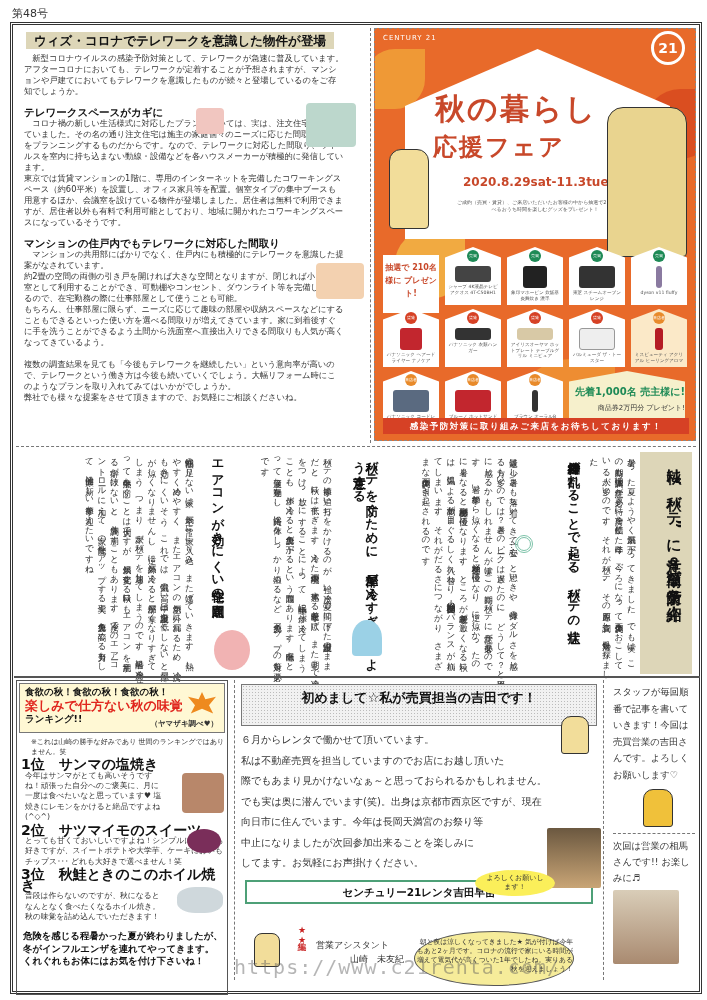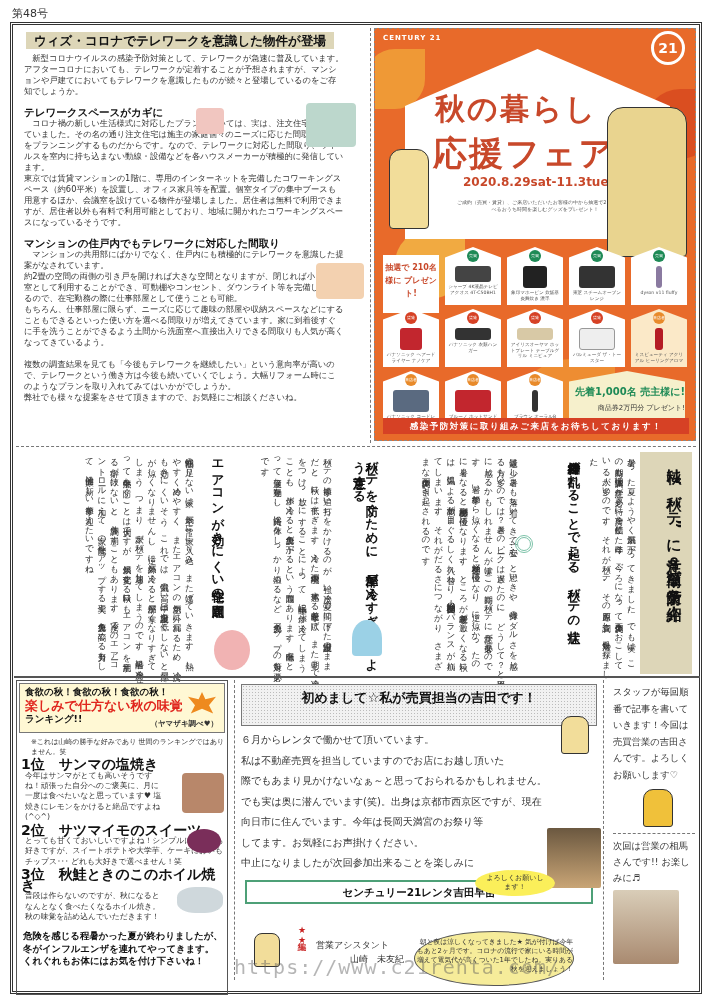--- a/index.html
+++ b/index.html
@@ -11,24 +11,24 @@
 .art1 .banner{background:#ddd6b8;display:inline-block;padding:3px 8px;font-weight:bold;font-size:12.5px;margin:4px 0 4px 10px;color:#111}
 .art1 p{margin:0 24px 0 8px;text-indent:1em}
 .art1 p.ni{text-indent:0}
 .art1 h3{font-size:10.5px;font-weight:bold;margin:10px 8px 0 8px;color:#111}
 .art1 .gap{height:11px}
 .ill{position:absolute;border-radius:4px}
 
 .ad{position:absolute;left:374px;top:28px;width:322px;height:413px;background:#e86a2a;overflow:hidden;border:1px dashed #888}
 .ad .leaf{position:absolute;border-radius:50% 0 50% 0;opacity:.75}
 .ad .house{position:absolute;left:30px;top:20px;width:265px;height:190px;background:#fff;clip-path:polygon(50% 0,100% 30%,100% 100%,0 100%,0 30%)}
-.ad .c21{position:absolute;left:8px;top:5px;color:#fff;font-size:7px;font-weight:bold;letter-spacing:1px}
+.ad .c21{position:absolute;left:8px;top:5px;color:#fff;font-size:7px;font-weight:normal;letter-spacing:1px}
 .ad .c21logo{position:absolute;right:10px;top:2px;width:34px;height:34px;border-radius:50%;border:3px solid #fff;color:#fff;font-weight:bold;font-size:14px;text-align:center;line-height:28px}
 .ad .t1{position:absolute;left:60px;top:60px;font-size:30px;font-weight:bold;color:#c8482a;letter-spacing:2px}
-.ad .t2{position:absolute;left:58px;top:102px;font-size:34px;font-weight:bold;color:#c8482a;letter-spacing:2px}
+.ad .t2{position:absolute;left:58px;top:102px;font-size:24px;font-weight:bold;color:#c8482a;letter-spacing:2px}
 .ad .date{position:absolute;left:88px;top:146px;font-size:12px;font-weight:bold;color:#c8482a}
 .ad .sub{position:absolute;left:80px;top:170px;font-size:5px;color:#555;width:180px;text-align:center;line-height:7px}
 .ad .grid{position:absolute;left:8px;top:218px;width:306px}
 .ad .cell{position:absolute;width:56px;height:58px;background:#fff;clip-path:polygon(50% 0,100% 18%,100% 100%,0 100%,0 18%);font-size:4.6px;color:#555;text-align:center}
 .ad .cell .badge{width:12px;height:12px;border-radius:50%;margin:3px auto 0;color:#fff;font-size:4px;line-height:12px}
 .ad .cell .prod{width:36px;height:22px;margin:4px auto 2px;background:#555;border-radius:3px}
 .ad .cell .lbl{padding:0 2px;line-height:5.5px}
 .ad .lottery{position:absolute;left:0;top:8px;width:56px;height:58px;background:#fff;color:#c8482a;font-weight:bold;text-align:center;font-size:8px;line-height:13px;padding-top:6px}
 .ad .bonus{position:absolute;left:172px;top:162px;width:124px;height:58px;background:#f6f0cc;clip-path:polygon(50% 0,100% 18%,100% 100%,0 100%,0 18%);text-align:right}
 .ad .bonus .h{color:#1e8a56;font-weight:bold;font-size:10px;margin-top:14px}
@@ -219,22 +219,22 @@
 </div>
 
 <div class="intro">
   <div class="title">初めまして☆私が売買担当の吉田です！</div>
   <div class="body">
     <div>６月からレンタで働かせて頂いています。</div>
     <div>私は不動産売買を担当していますのでお店にお越し頂いた</div>
     <div>際でもあまり見かけないなぁ～と思っておられるかもしれません。</div>
     <div>でも実は奥に潜んでいます(笑)。出身は京都市西京区ですが、現在</div>
     <div>向日市に住んでいます。今年は長岡天満宮のお祭り等</div>
+    <div>中止になりましたが次回参加出来ることを楽しみに</div>
     <div>してます。お気軽にお声掛けください。</div>
-    <div>中止になりましたが次回参加出来ることを楽しみに</div>
   </div>
   <div class="sig">センチュリー21レンタ吉田早苗</div>
   <div class="dog" style="left:326px;top:36px;width:28px;height:38px;border-radius:10px 10px 3px 3px"></div>
   <div class="photo" style="left:312px;top:148px;width:54px;height:60px"></div>
   <div class="bubble" style="left:240px;top:190px;width:80px;height:26px;padding:4px 8px">よろしくお願いします！</div>
 </div>
 
 <div class="editor">
   <div class="dog" style="left:20px;top:8px;width:26px;height:34px;border-radius:8px 8px 3px 3px"></div>
   <div style="position:absolute;left:62px;top:0;writing-mode:vertical-rl;color:#c82020;font-size:9px;line-height:12px">★編集★</div>

